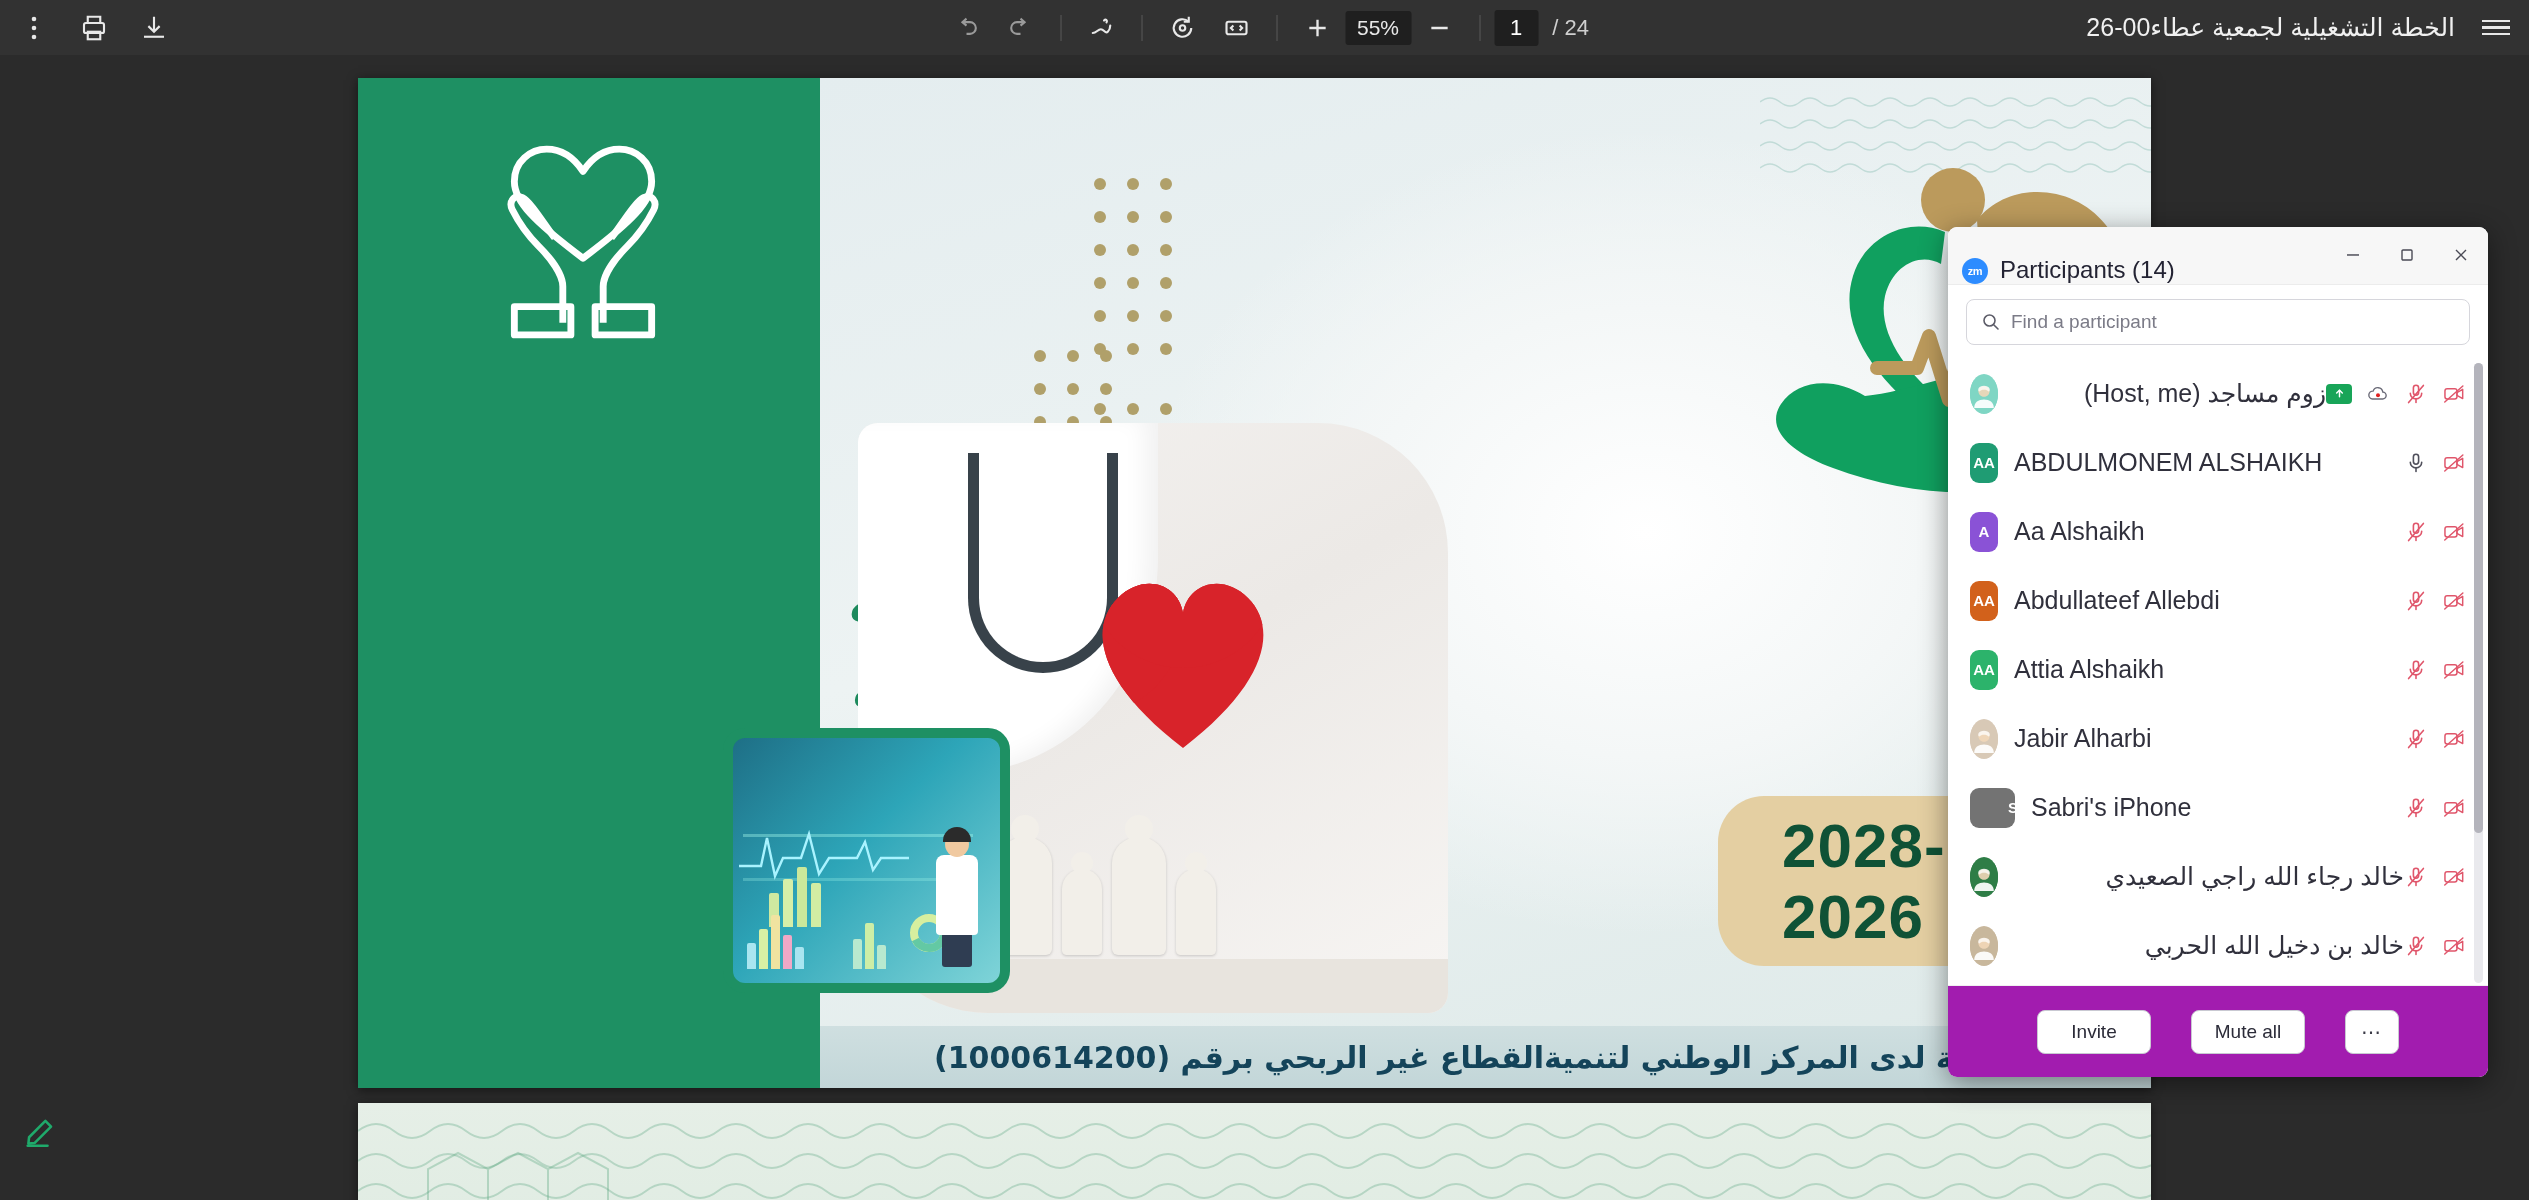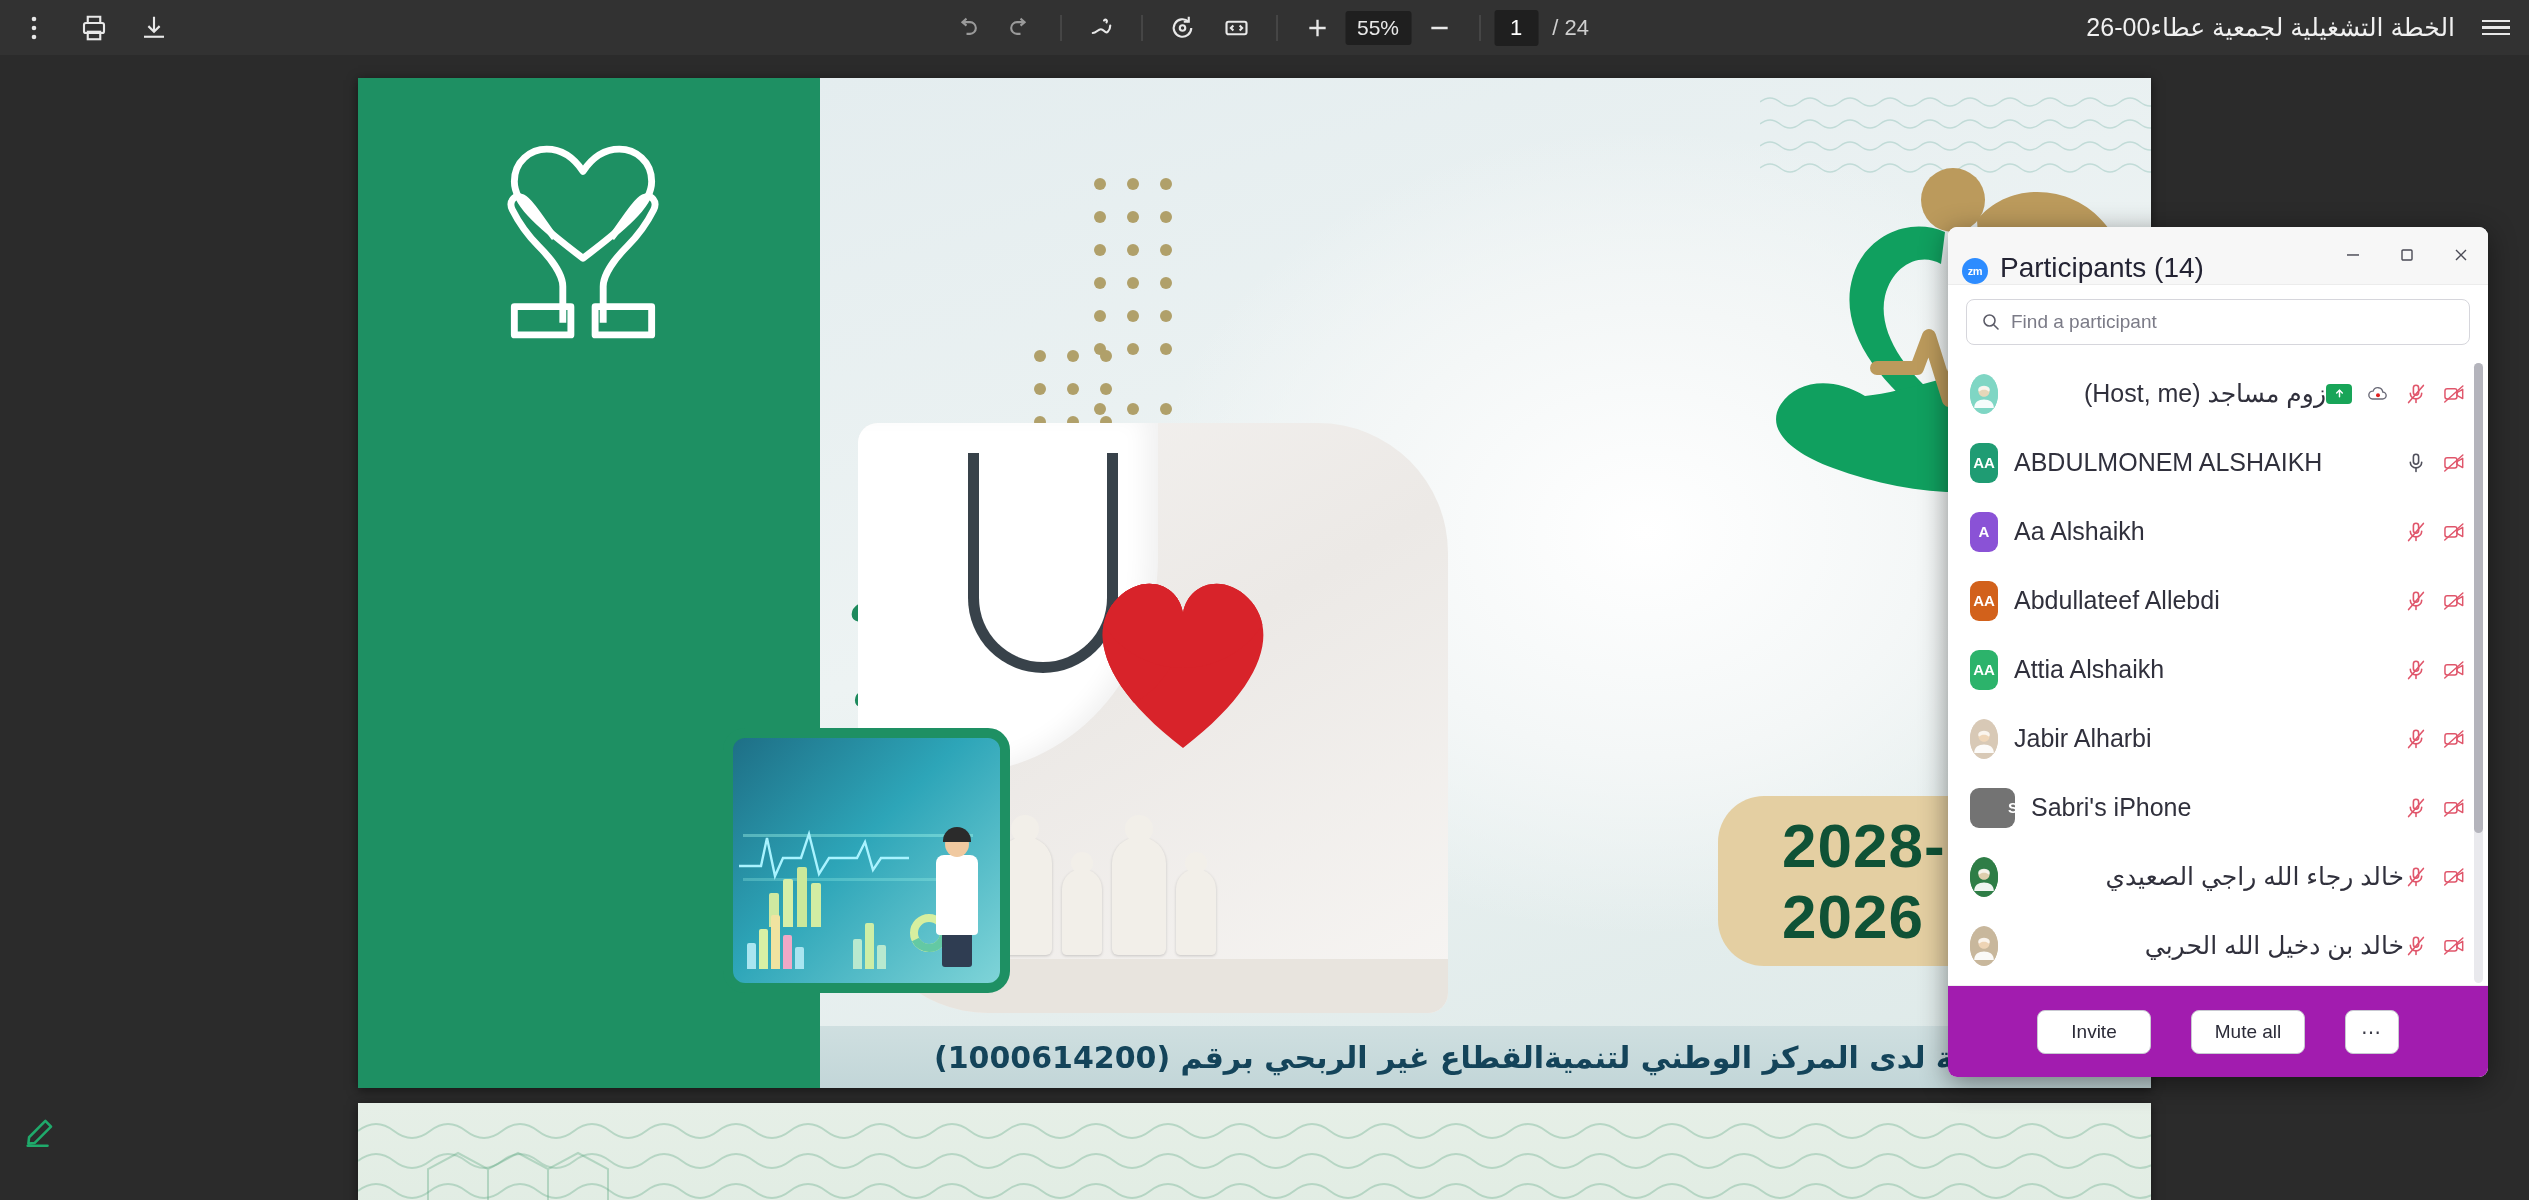--- a/index.html
+++ b/index.html
@@ -185,21 +185,21 @@
     padding-left:14px; background:#f7f7f7;
     border-bottom:1px solid #ececec;
   }
   .zm-logo {
     width:26px; height:26px; border-radius:50%;
     background:#2d8cff; color:#fff;
     font-size:11px; font-weight:bold;
     display:flex; align-items:center; justify-content:center;
     letter-spacing:-0.4px;
   }
-  .pp-title { font-size:28px; color:#232333; margin-left:12px; flex:1; }
+  .pp-title { font-size:24px; color:#232333; margin-left:12px; flex:1; }
   .pp-wbtn {
     width:54px; height:58px; display:flex; align-items:center; justify-content:center;
     cursor:pointer; color:#4a4a55;
   }
 
   .pp-searchwrap { padding:14px 18px 10px 18px; }
   .pp-search {
     width:100%; height:46px;
     border:1px solid #d6d6dc; border-radius:8px;
     display:flex; align-items:center; gap:10px; padding:0 14px;

